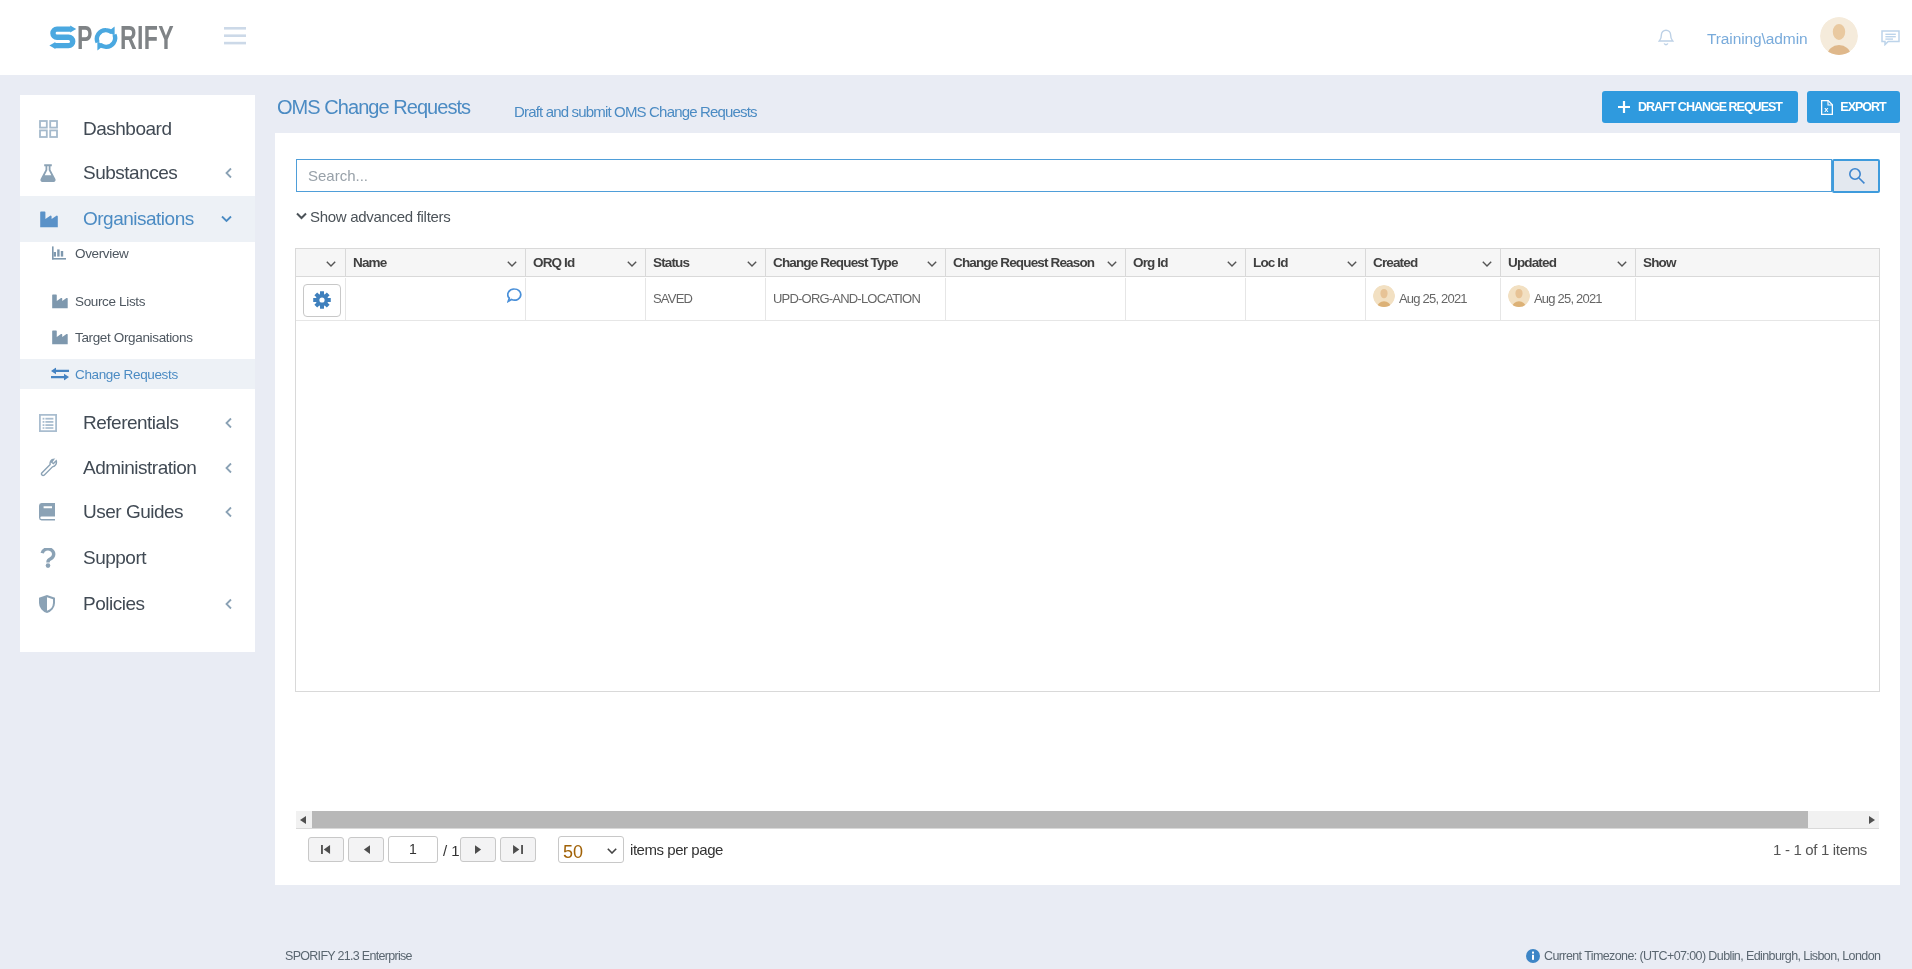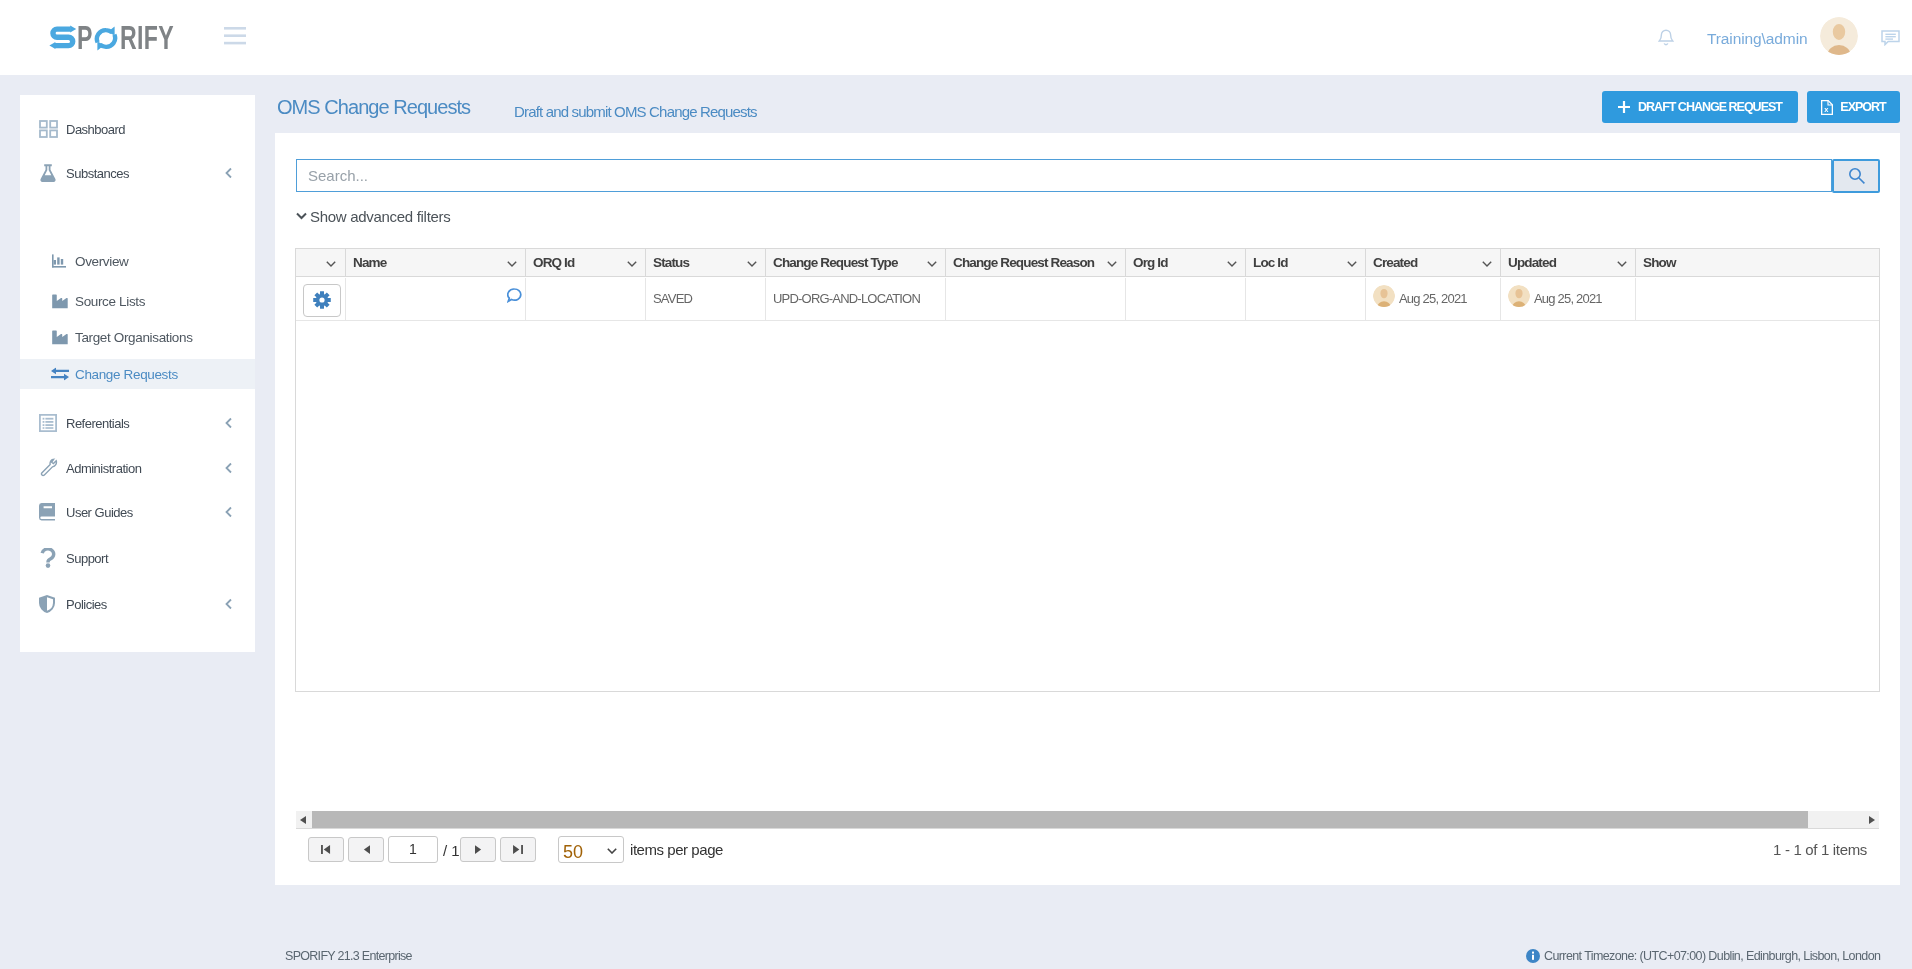--- a/index.html
+++ b/index.html
@@ -5,21 +5,21 @@
 *{margin:0;padding:0;box-sizing:border-box}
 html,body{width:1912px;height:969px;overflow:hidden}
 body{font-family:"Liberation Sans",sans-serif;background:#e9ecf4;position:relative}
 .abs{position:absolute}
 #topbar{position:absolute;left:0;top:0;width:1912px;height:75px;background:#fff}
 #logo{position:absolute;left:49px;top:25px;height:25px;width:130px}
 .lg-p{font-weight:bold;font-size:33px;line-height:25px;color:#7f8386;letter-spacing:0.5px;transform:scaleX(0.7);transform-origin:0 0;top:0}
 #sidebar{position:absolute;left:20px;top:95px;width:235px;height:557px;background:#fff}
 .nav-item{position:absolute;left:0;width:235px;height:46px}
 .nav-item .ic{position:absolute;left:19px;top:50%;transform:translateY(-50%)}
-.nav-item .tx{position:absolute;left:46px;top:50%;transform:translateY(-50%);font-size:13px;letter-spacing:-0.5px;color:#414a54;white-space:nowrap}
+.nav-item .tx{position:absolute;left:63px;top:50%;transform:translateY(-50%);font-size:19px;letter-spacing:-0.5px;color:#414a54;white-space:nowrap}
 .nav-item .ch{position:absolute;right:23px;top:50%;transform:translateY(-50%)}
 .sub-item{position:absolute;left:0;width:235px;height:36px}
 .sub-item .ic{position:absolute;left:31px;top:50%;transform:translateY(-50%)}
 .sub-item .tx{position:absolute;left:55px;top:50%;transform:translateY(-50%);font-size:13.5px;letter-spacing:-0.35px;color:#4e5760;white-space:nowrap}
 .hl{background:#edf1f6}
 .blue{color:#4b8bc3!important}
 #card{position:absolute;left:275px;top:133px;width:1625px;height:752px;background:#fff}
 .btn{position:absolute;top:91px;height:32px;background:#2f9ade;border-radius:3px;color:#fff;font-size:12.5px;font-weight:bold;display:flex;align-items:center;justify-content:center;letter-spacing:-1px}
 .gridline{position:absolute;background:#d9d9d9}
 .hdrcell{position:absolute;top:0;height:100%;font-size:13.5px;letter-spacing:-0.85px;font-weight:bold;color:#404040;display:flex;align-items:center;padding-left:7px}
@@ -99,22 +99,31 @@
   <div class="nav-item" style="top:55px">
     <svg class="ic" width="18" height="19" viewBox="0 0 18 19">
         <path fill="#8ba2b5" d="M5.2,0.8 h7.6 v1.9 h-1.3 v3.6 l4.9,9.2 a2,2 0 0 1 -1.8,2.9 H3.4 a2,2 0 0 1 -1.8,-2.9 L6.5,6.3 V2.7 H5.2 z M8.3,2.7 v4.1 l-2.6,4.9 h6.6 L9.7,6.8 V2.7 z"></path>
       </svg>
     <span class="tx">Substances</span>
     <svg class="ch" width="7" height="11" viewBox="0 0 7 11">
         <path fill="none" stroke="#8ba2b5" stroke-width="1.8" d="M6,1 L1.5,5.5 6,10"></path>
       </svg>
   </div>
 
-
-  <div class="sub-item" style="top:148px">
+  <div class="nav-item hl" style="top:101px;height:46px">
+    <svg class="ic" width="19" height="17" viewBox="0 0 19 17">
+        <path fill="#5a92c8" d="M1.2,17 V1.8 a0.8,0.8 0 0 1 0.8,-0.8 h3.6 a0.8,0.8 0 0 1 0.8,0.8 V8.6 l4.8,-3.4 a0.9,0.9 0 0 1 1.4,0.7 v2.7 l4.8,-3.4 a0.9,0.9 0 0 1 1.4,0.7 V17 z"></path>
+      </svg>
+    <span class="tx blue">Organisations</span>
+    <svg class="ch" width="11" height="7" viewBox="0 0 11 7">
+        <path fill="none" stroke="#4b8bc3" stroke-width="1.8" d="M1,1 L5.5,5.5 10,1"></path>
+      </svg>
+  </div>
+
+  <div class="sub-item" style="top:140px">
     <svg class="ic" width="16" height="16" viewBox="0 0 16 16">
         <g fill="#7e98ae">
           <rect x="1" y="13" width="14" height="1.6"></rect>
           <rect x="2.6" y="7" width="2.4" height="4.6"></rect>
           <rect x="6.2" y="4.4" width="2.4" height="7.2"></rect>
           <rect x="9.8" y="6" width="2.4" height="5.6"></rect>
           <rect x="1" y="1.4" width="1.6" height="13"></rect>
         </g>
       </svg>
     <span class="tx">Overview</span>

